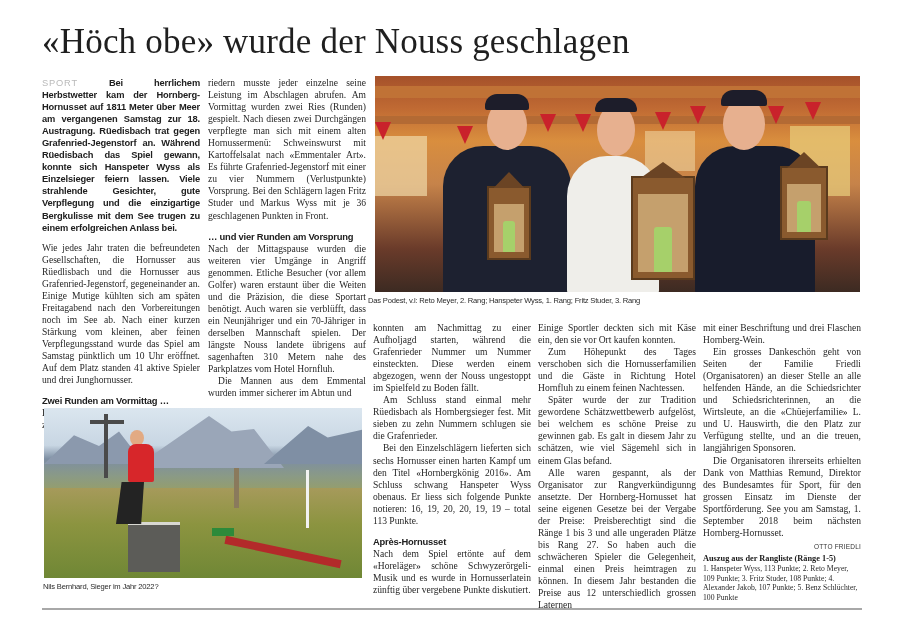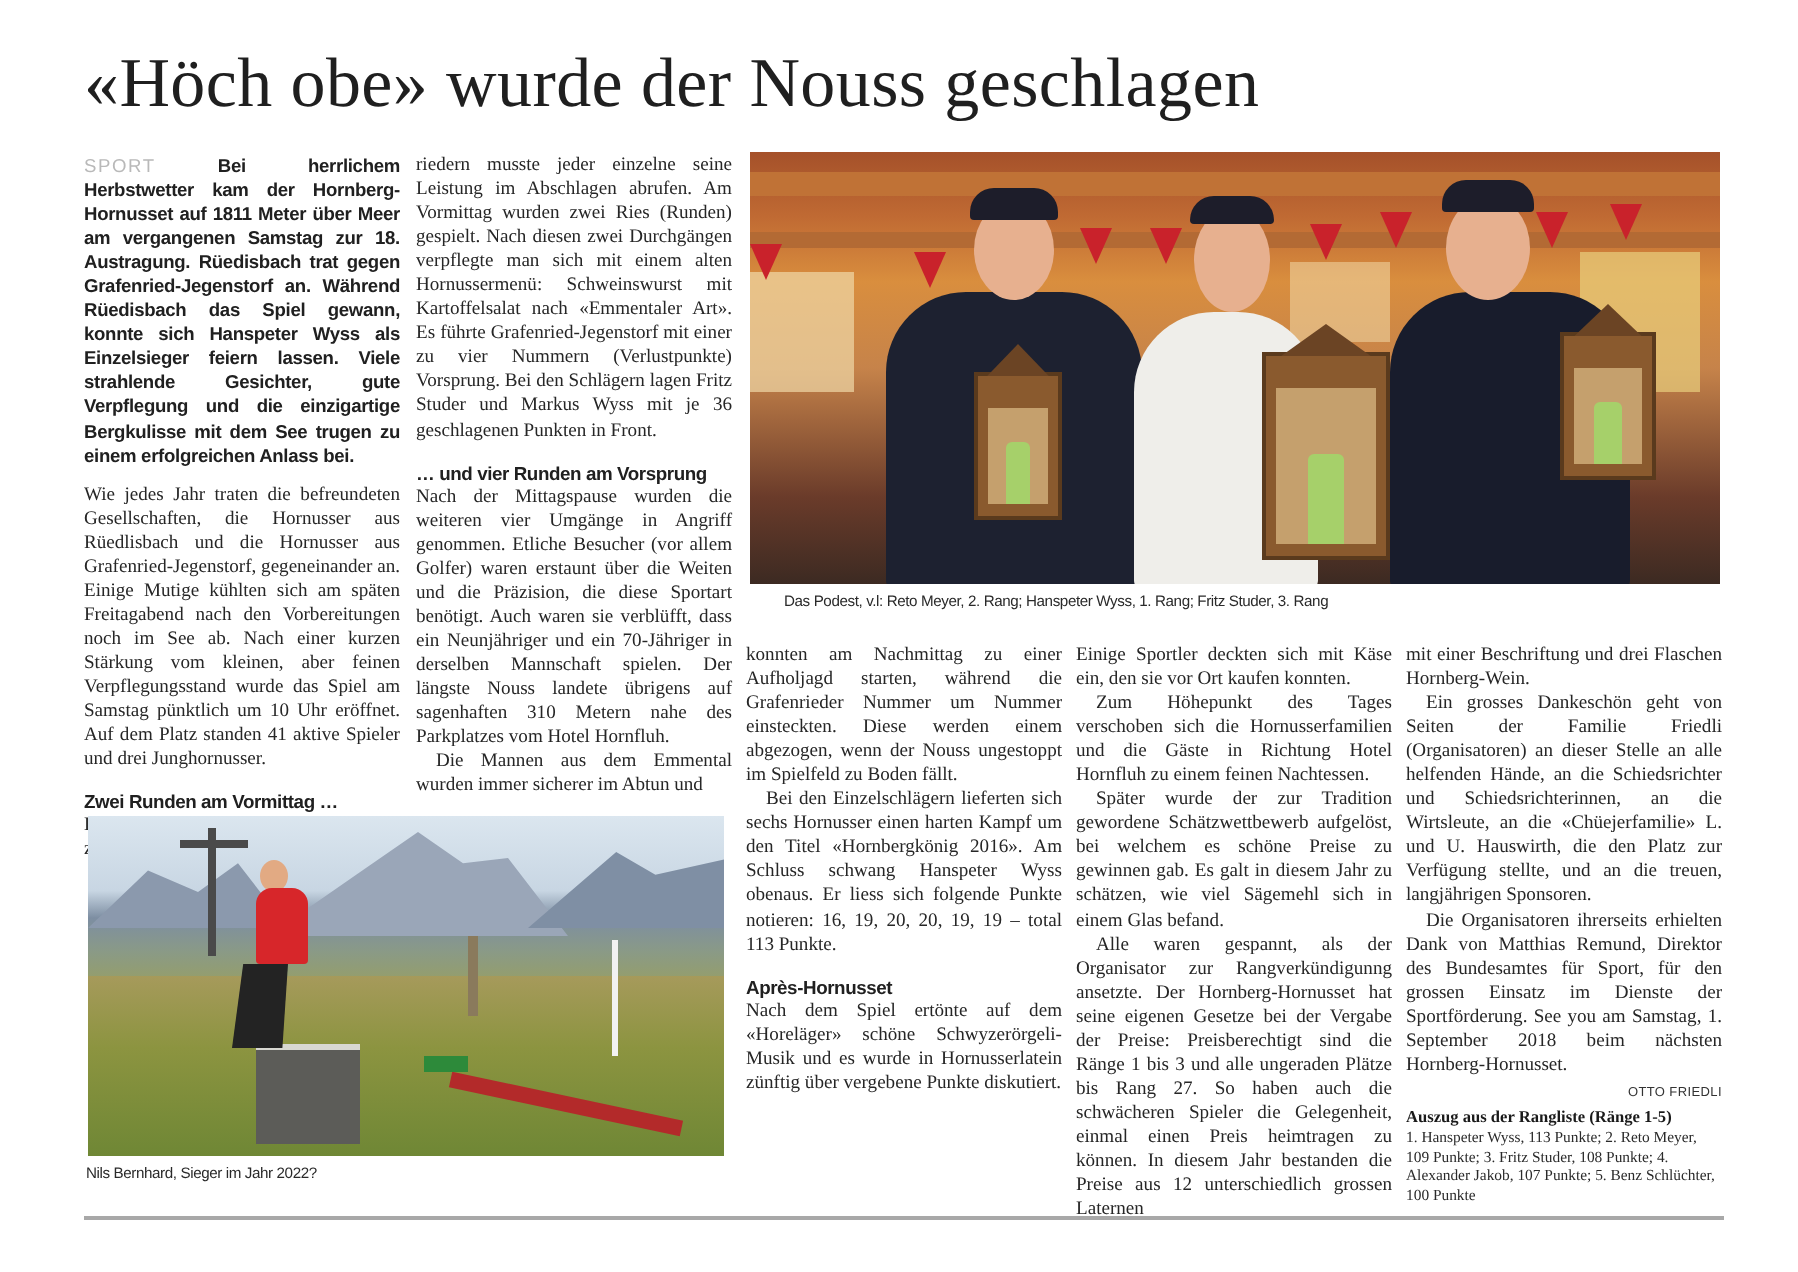--- a/index.html
+++ b/index.html
@@ -137,24 +137,25 @@
       <div class="roof"></div>
       <div class="glass"></div>
       <div class="candle"></div>
     </div>
   <div class="lantern" style="left:405px; top:90px; width:48px; height:74px;">
       <div class="roof"></div>
       <div class="glass"></div>
       <div class="candle"></div>
     </div>
 </div>
-<div class="caption" style="left:392px; top:296px;">Das Podest, v.l: Reto Meyer, 2. Rang; Hanspeter Wyss, 1. Rang; Fritz Studer, 3. Rang</div>
+<div class="caption" style="left:368px; top:296px;">Das Podest, v.l: Reto Meyer, 2. Rang; Hanspeter Wyss, 1. Rang; Fritz Studer, 3. Rang</div>
 
 <div class="col" style="left:373px; top:322px; width:158px;">
   <p>konnten am Nachmittag zu einer Aufholjagd starten, während die Grafenrieder Nummer um Nummer einsteckten. Diese werden einem abgezogen, wenn der Nouss ungestoppt im Spielfeld zu Boden fällt.</p>
+  <p class="ind">Am Schluss stand einmal mehr Rüedisbach als Hornbergsieger fest. Mit sieben zu zehn Nummern schlugen sie die Grafenrieder.</p>
   <p class="ind">Bei den Einzelschlägern lieferten sich sechs Hornusser einen harten Kampf um den Titel «Hornbergkönig 2016». Am Schluss schwang Hanspeter Wyss obenaus. Er liess sich folgende Punkte notieren: 16, 19, 20, 20, 19, 19 – total 113 Punkte.</p>
   <div class="gap"></div>
   <p class="subhead">Après-Hornusset</p>
   <p>Nach dem Spiel ertönte auf dem «Horeläger» schöne Schwyzerörgeli-Musik und es wurde in Hornusserlatein zünftig über vergebene Punkte diskutiert.</p>
 </div>
 
 <div class="col" style="left:538px; top:322px; width:158px;">
   <p>Einige Sportler deckten sich mit Käse ein, den sie vor Ort kaufen konnten.</p>
   <p class="ind">Zum Höhepunkt des Tages verschoben sich die Hornusserfamilien und die Gäste in Richtung Hotel Hornfluh zu einem feinen Nachtessen.</p>
   <p class="ind">Später wurde der zur Tradition gewordene Schätzwettbewerb aufgelöst, bei welchem es schöne Preise zu gewinnen gab. Es galt in diesem Jahr zu schätzen, wie viel Sägemehl sich in einem Glas befand.</p>

